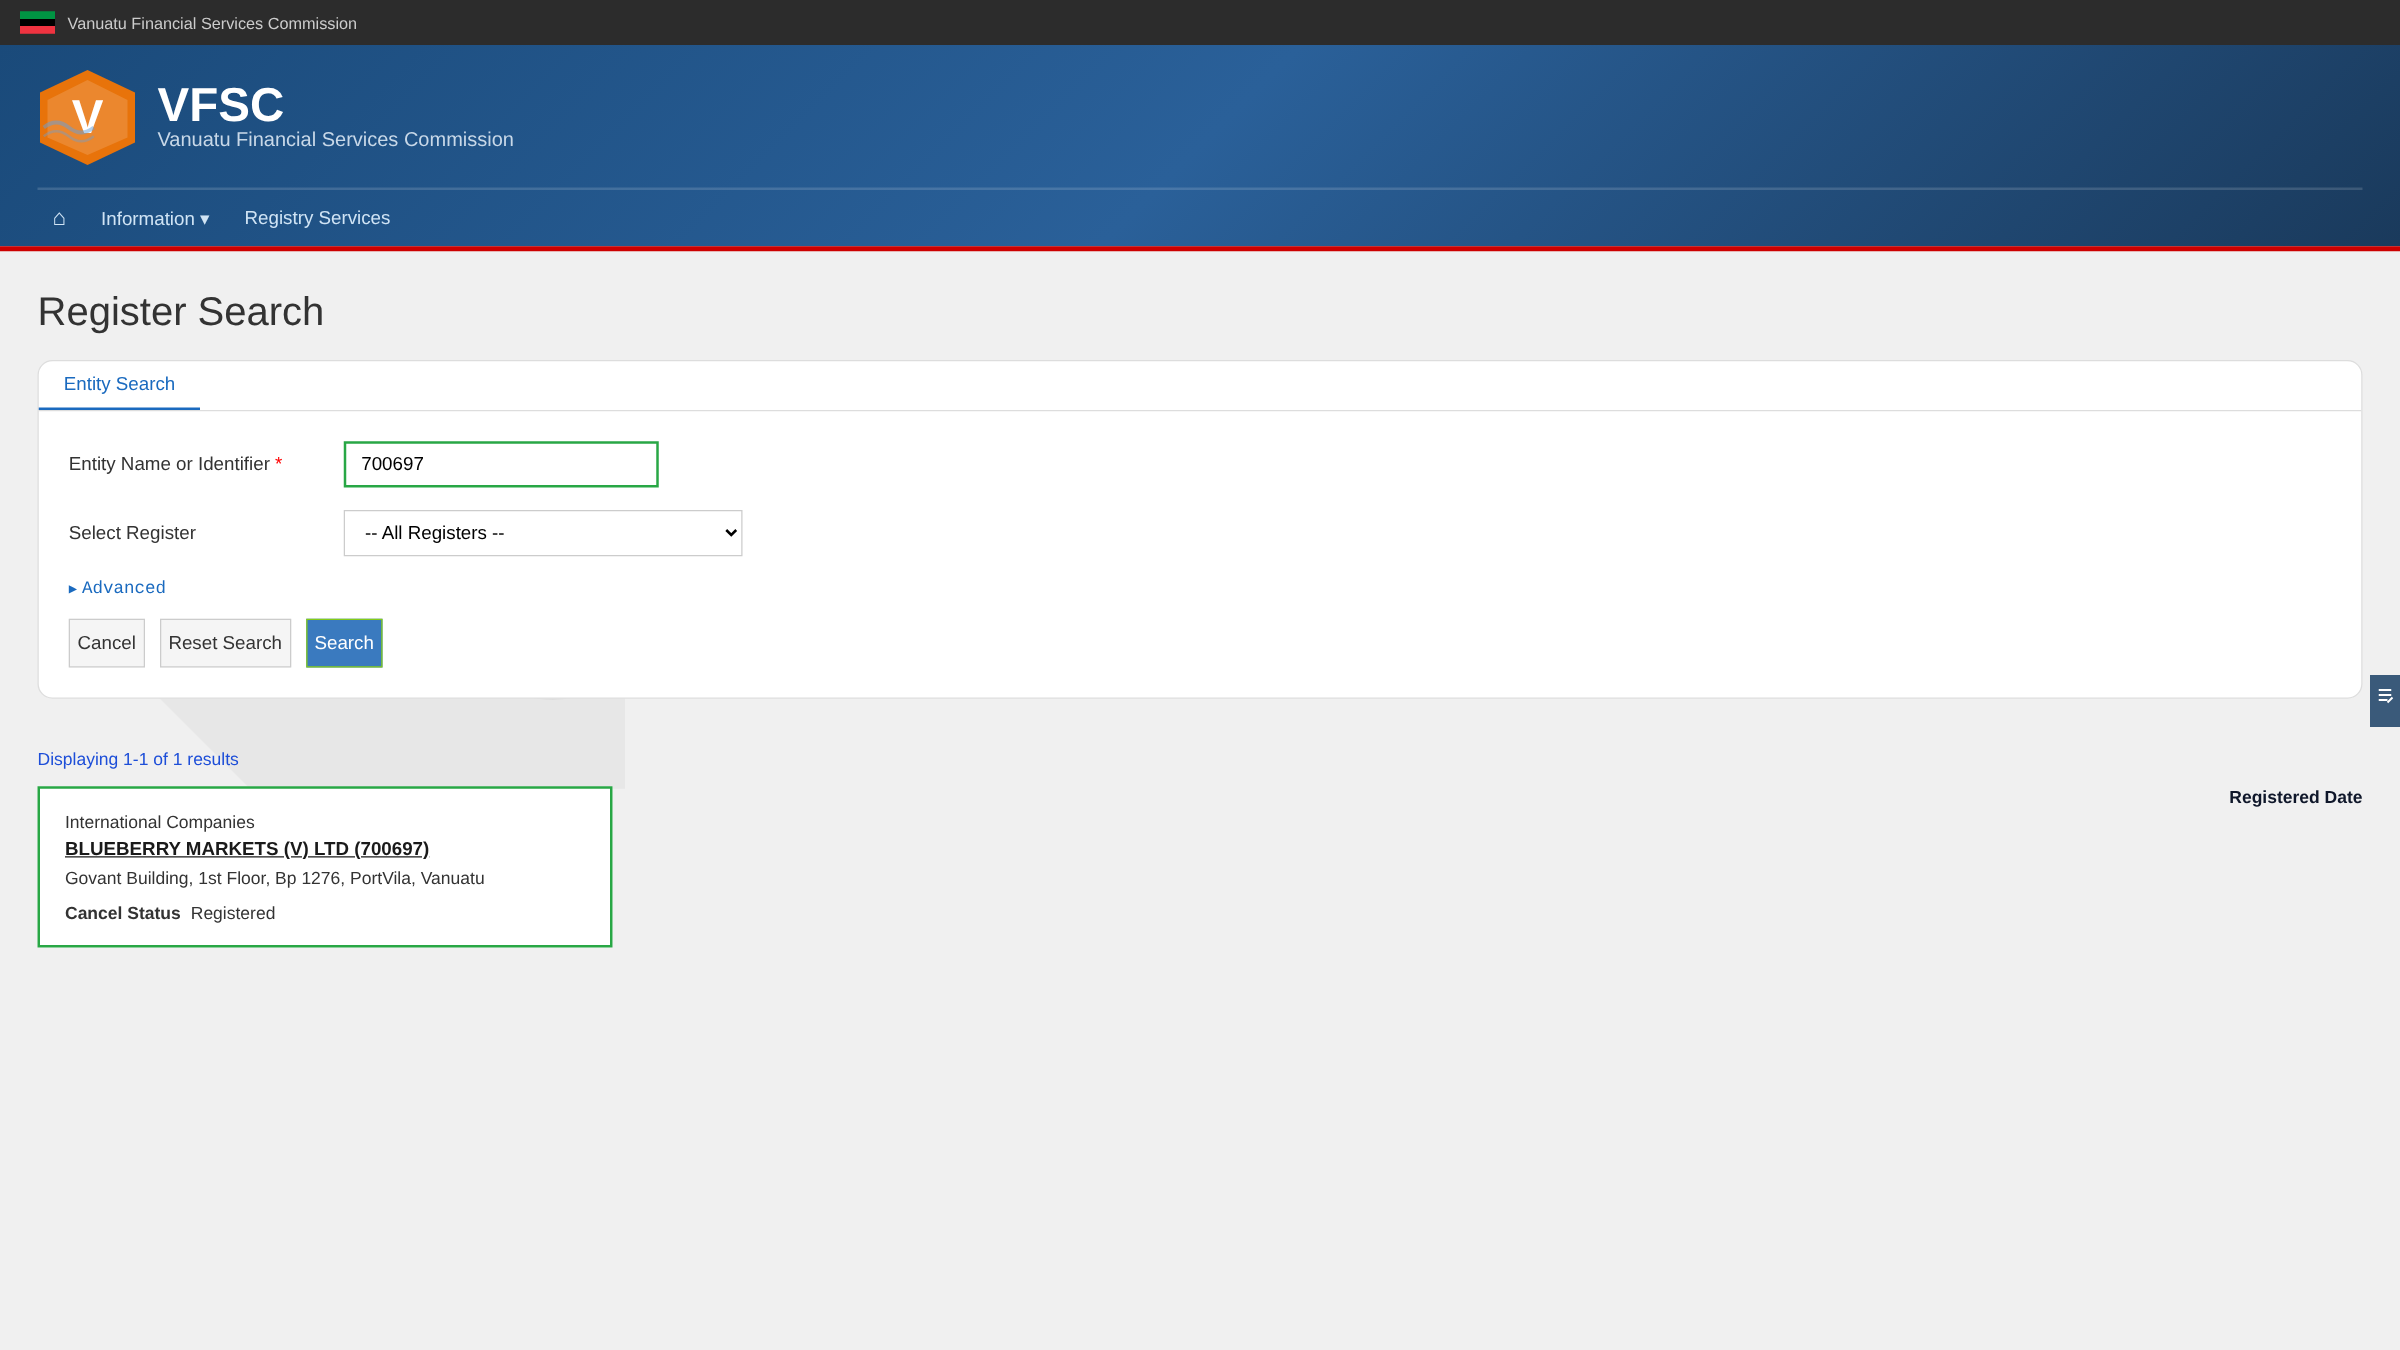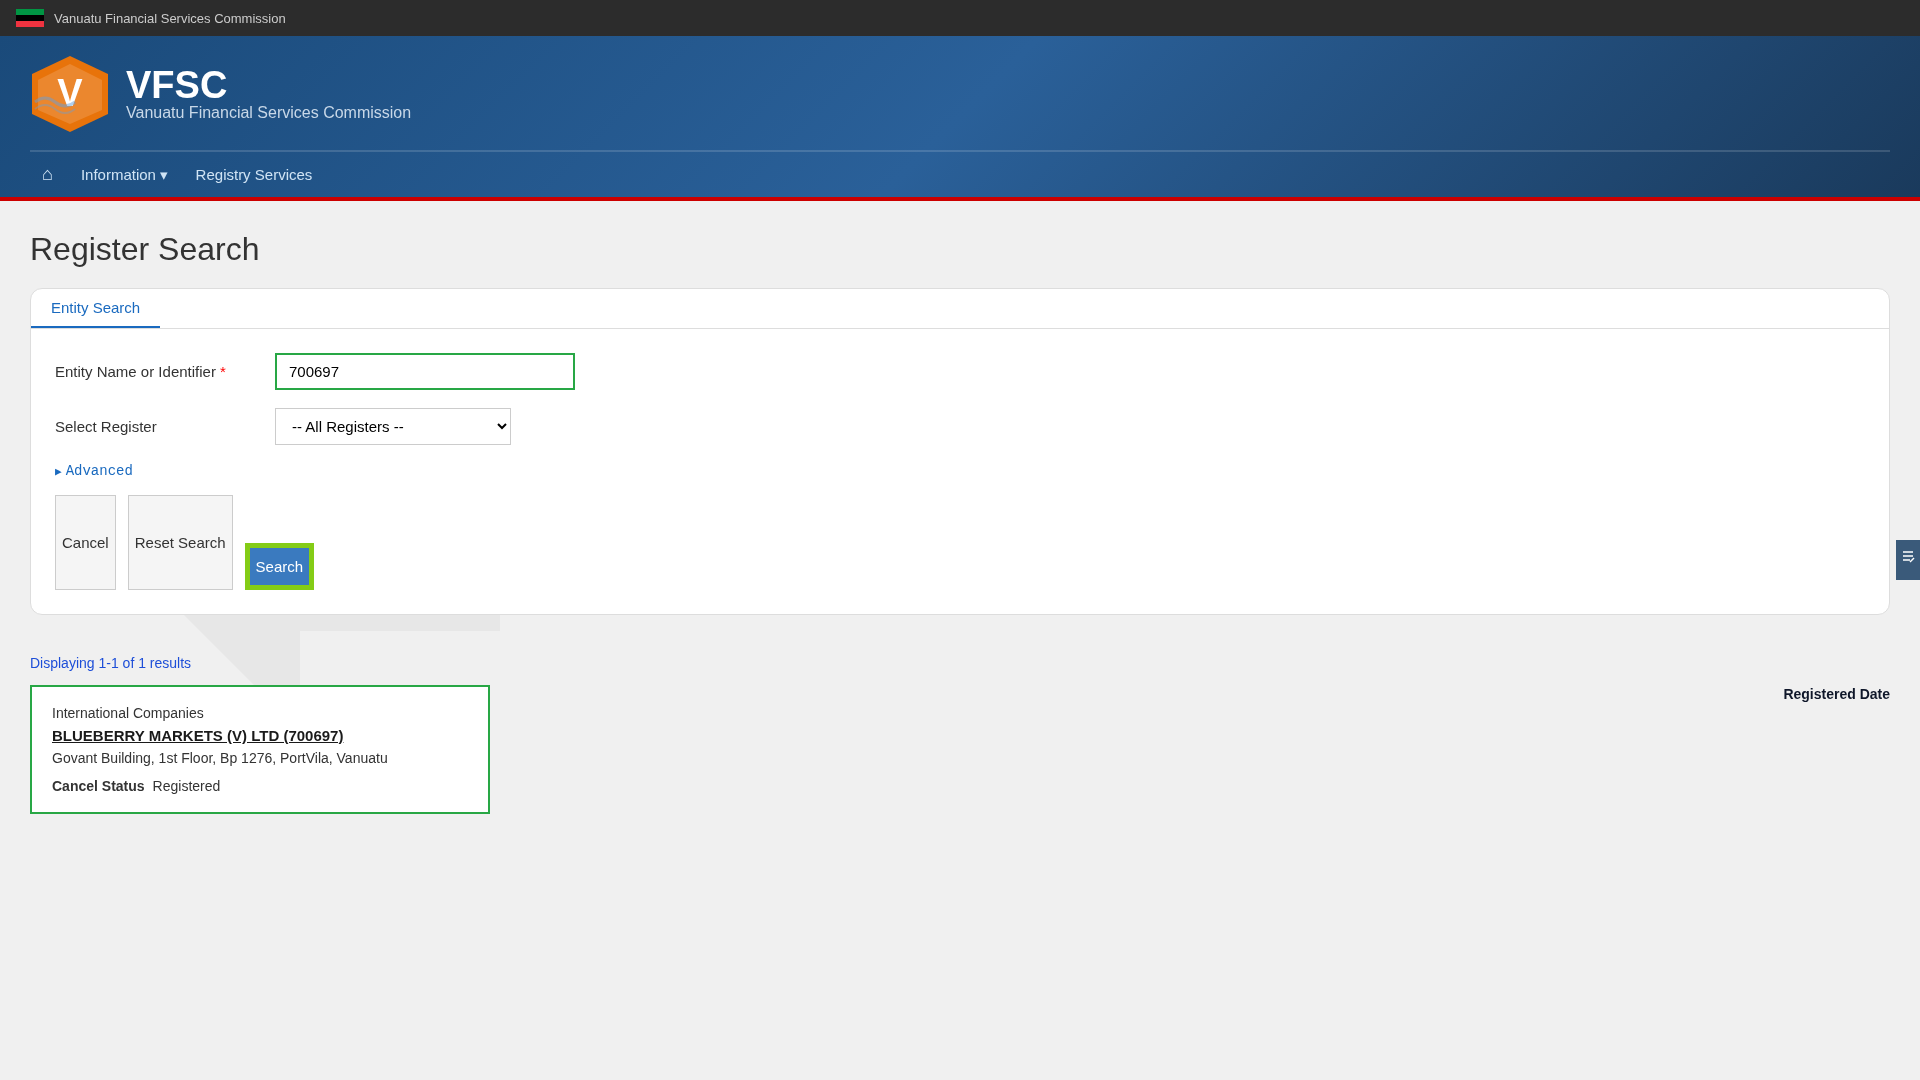--- a/index.html
+++ b/index.html
@@ -144,28 +144,28 @@
       flex-shrink: 0;
     }
     .required {
       color: red;
       margin-left: 4px;
     }
     .form-input {
       border: 2px solid #28a745;
       padding: 8px 12px;
       font-size: 15px;
-      width: 300px;
+      width: 252px;
       outline: none;
     }
     .form-select {
       border: 1px solid #ccc;
       padding: 8px 12px;
       font-size: 15px;
-      width: 236px;
+      width: 319px;
       background: white;
     }
 
     
     .advanced-row {
       margin-bottom: 16px;
     }
     .advanced-toggle {
       color: #1a6abf;
       font-size: 14px;
@@ -191,22 +191,21 @@
       padding: 10px 6px;
       font-size: 15px;
       cursor: pointer;
       border: 1px solid #ccc;
       background: #f5f5f5;
       color: #333;
     }
     .btn-primary {
       background: #3a7abf;
       color: white;
-      border: 5px solid #84cc16;
-      margin-top: 48px;
+      border: 1px solid #84cc16;
     }
 
     
     .results-section {
       margin-top: 40px;
       position: relative;
       z-index: 1;
     }
     .results-count {
       font-size: 14px;

